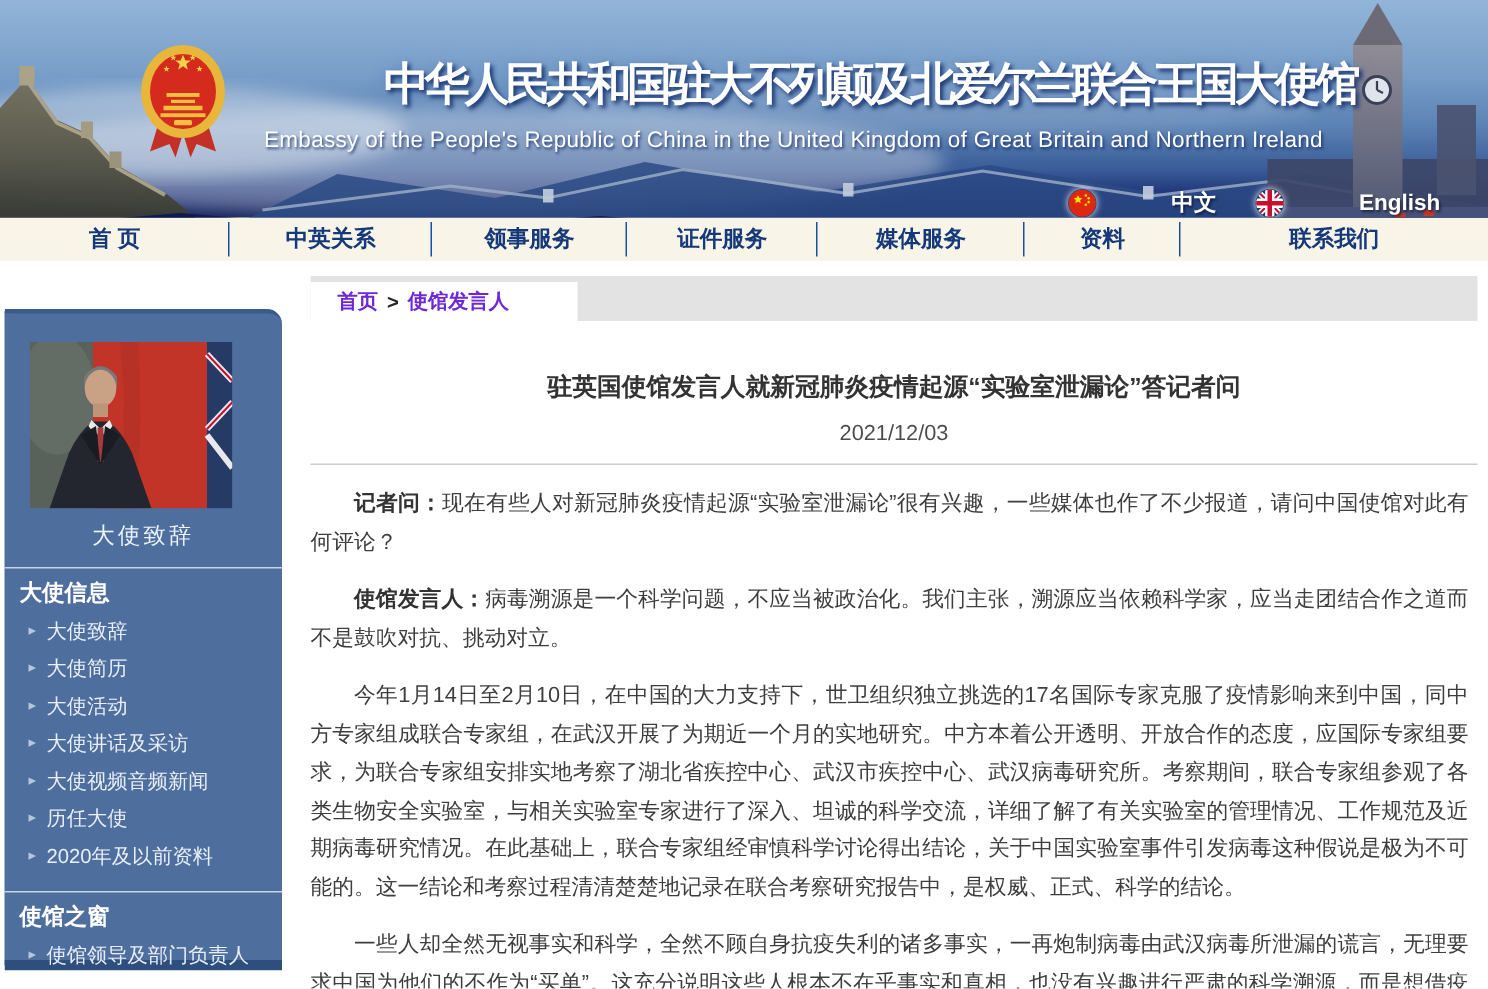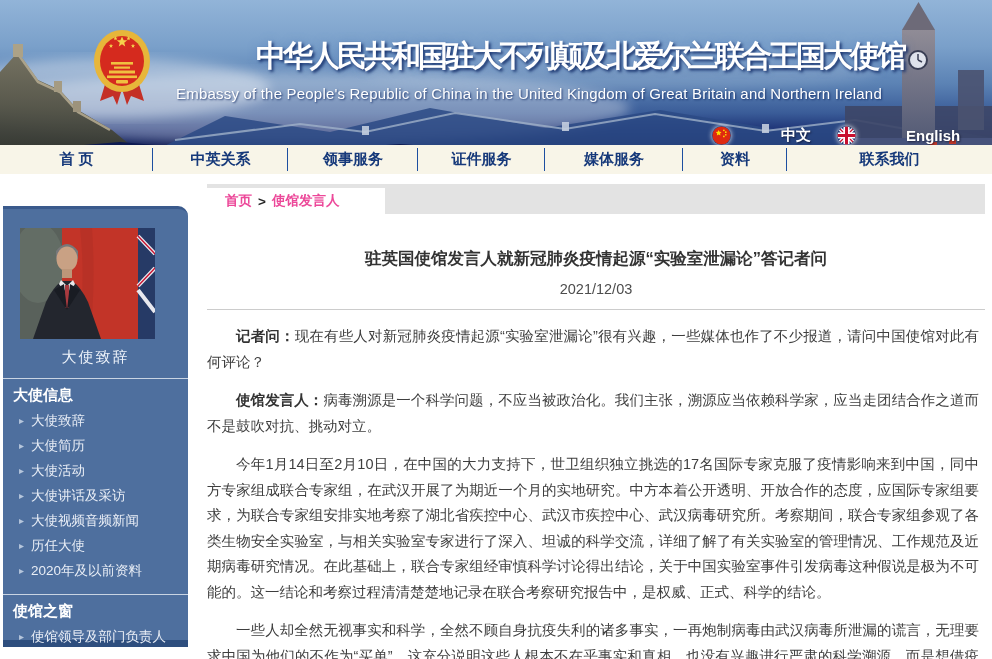--- a/index.html
+++ b/index.html
@@ -43,21 +43,21 @@
   .side-sec h3{margin:7px 0 3px 10px;font-size:15px;color:#ffffff;font-weight:bold;}
   .side-sec ul{list-style:none;margin:0;padding:0;}
   .side-sec li{display:flex;align-items:center;padding:3.5px 0 3.5px 16px;font-size:13.5px;color:#e9eef6;cursor:pointer;}
   .side-sec .bullet{color:#b6c6dc;font-size:10px;margin-right:7px;line-height:1;}
 
   
   .main{margin-left:207px;width:778px;box-sizing:border-box;}
   .breadcrumb{margin-top:10px;height:30px;background:#e3e3e3;}
   .crumb-tab{width:178px;height:26px;margin-top:4px;background:#fff;display:flex;align-items:center;
     box-sizing:border-box;padding-left:18px;font-size:13.5px;font-weight:bold;color:#262626;gap:6px;position:relative;top:4px;}
-  .crumb-tab a{color:#ec4899;text-decoration:none;cursor:pointer;}
+  .crumb-tab a{color:#6d28d9;text-decoration:none;cursor:pointer;}
   .crumb-sep{color:#262626;}
 
   .article-title{margin:34px 20px 0;text-align:center;font-size:16.5px;color:#333;font-weight:bold;line-height:20px;}
   .article-date{text-align:center;margin-top:13px;font-size:14.5px;color:#4d4d4d;}
   .date-rule{border:none;border-top:1px solid #cccccc;margin:12px 0 0 0;}
   .paras{padding:2px 6px 0 0;}
   .paras p{margin:12px 0 13px;font-size:14.5px;line-height:25.5px;color:#3e3e3e;text-align:justify;text-indent:2em;}
   .paras b{color:#333;}
 </style>
 </head>

